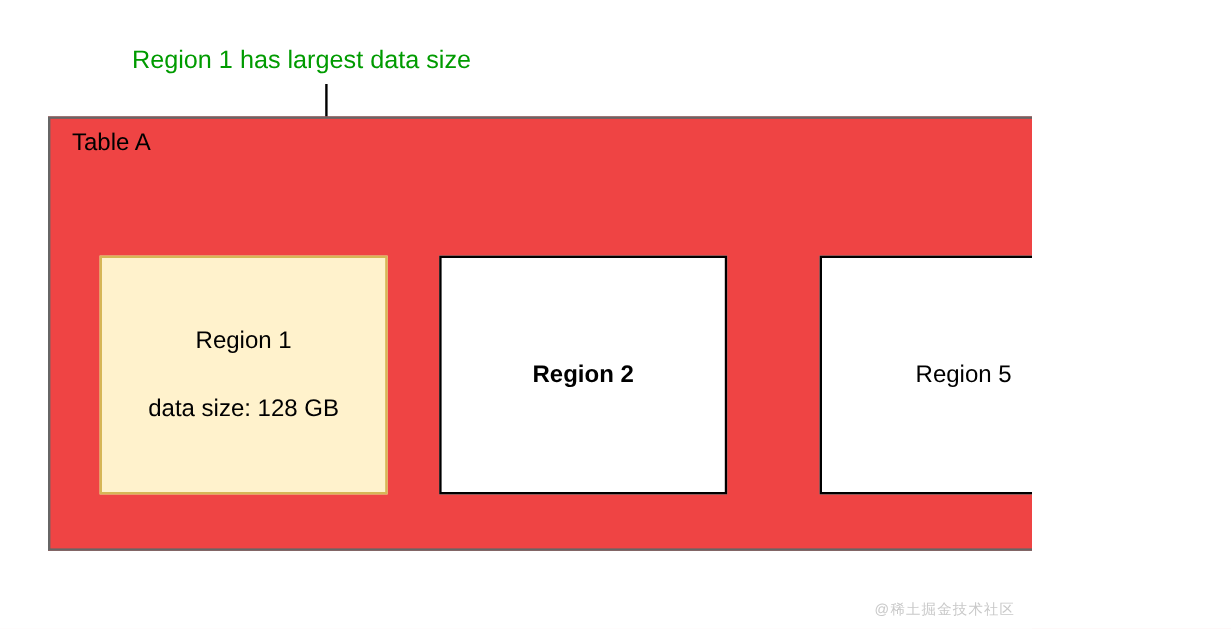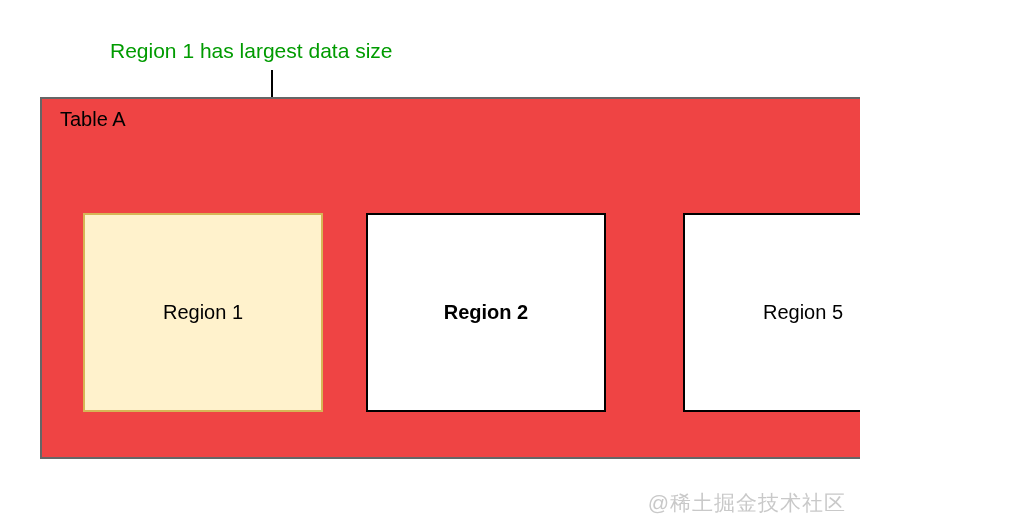--- a/index.html
+++ b/index.html
@@ -72,21 +72,21 @@
     left: 41px;
     background: #fff2cc;
     border-color: #d6b656;
   }
   .region-2 { left: 324px; font-weight: bold; }
   .region-3 { left: 641px; }
   .watermark {
     position: absolute;
     right: 14px;
     bottom: 7px;
-    font-size: 21px;
+    font-size: 12px;
     color: #c9c9c9;
     letter-spacing: 1px;
   }
 </style>
 </head>
 <body>
 
 <div class="canvas">
 
   <div class="annotation-text">Region 1 has largest data size</div>
@@ -95,20 +95,21 @@
     <line x1="272" y1="70" x2="272" y2="196" stroke="#000000" stroke-width="2"></line>
     <polygon points="272,211 263,190 272,195 281,190" fill="#000000" stroke="#000000" stroke-width="1"></polygon>
   </svg>
 
   <div class="table-container">
 
     <div class="table-label">Table A</div>
 
     <div class="region region-1">
       <div class="region-name">Region 1</div>
+      <div class="region-size">data size: 128 GB</div>
     </div>
 
     <div class="region region-2">
       <div class="region-name">Region 2</div>
     </div>
 
     <div class="region region-3">
       <div class="region-name">Region 5</div>
     </div>
 

